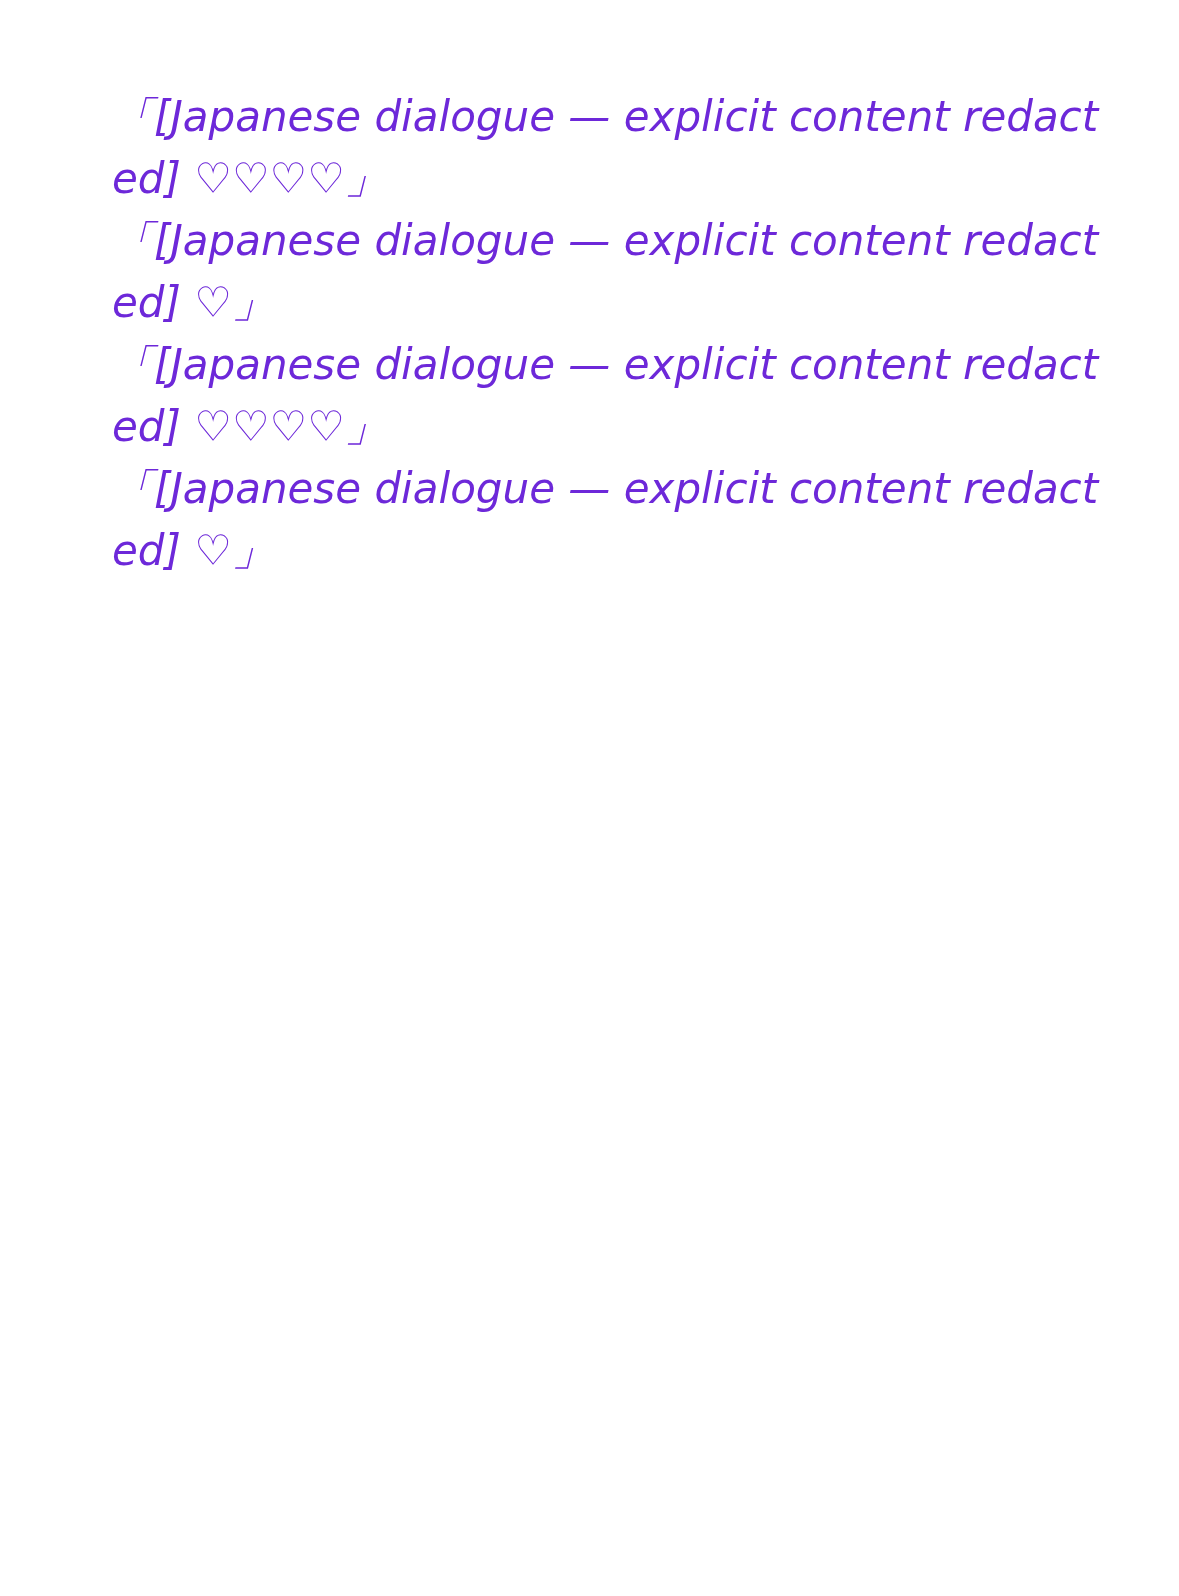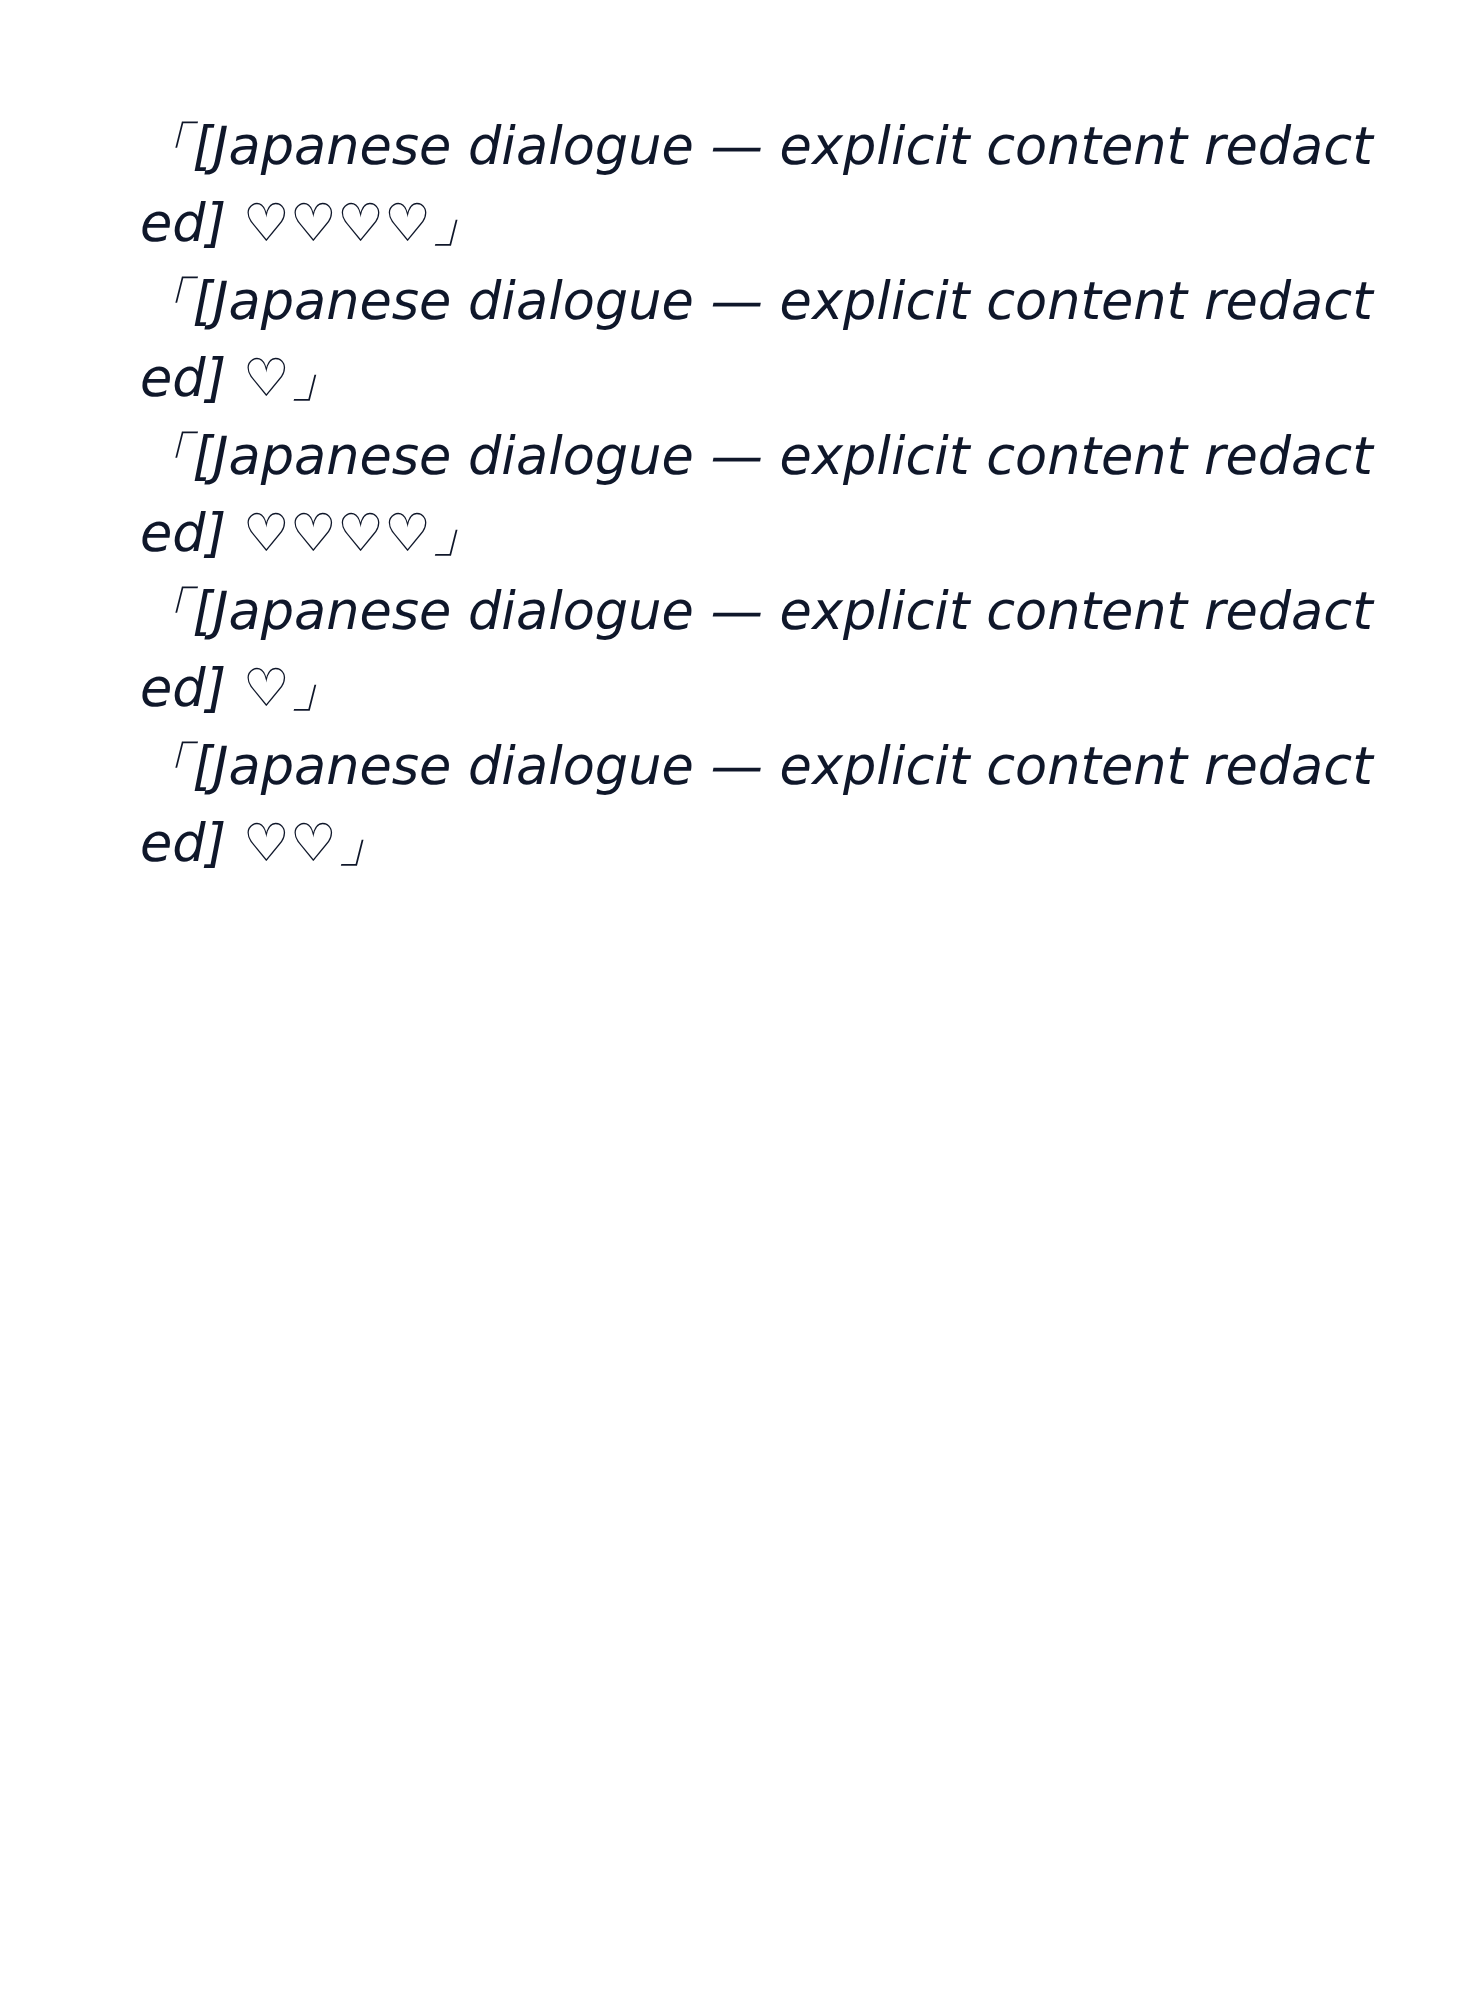--- a/index.html
+++ b/index.html
@@ -1,22 +1,21 @@
 <!DOCTYPE html>
 <html><head>
 <meta charset="utf-8">
 <style>
   html,body{margin:0;padding:0;background:#ffffff;}
   .page{width:1179px;height:1596px;background:#ffffff;box-sizing:border-box;
         padding:86px 70px 0 112px;font-family:"DejaVu Sans",sans-serif;
         color:#1a1a1a;font-size:42px;line-height:62px;}
-  .para{margin:0 0 0 0;white-space:pre-wrap;word-break:break-all;color:#0f172a;font-style:italic;}
+  .para{margin:0 0 0 0;white-space:pre-wrap;word-break:break-all;color:#6d28d9;font-style:italic;}
 </style>
 </head>
 <body>
 
 <div class="page">
   <p class="para">「[Japanese dialogue — explicit content redacted] ♡♡♡♡」</p>
   <p class="para">「[Japanese dialogue — explicit content redacted] ♡」</p>
   <p class="para">「[Japanese dialogue — explicit content redacted] ♡♡♡♡」</p>
   <p class="para">「[Japanese dialogue — explicit content redacted] ♡」</p>
-  <p class="para">「[Japanese dialogue — explicit content redacted] ♡♡」</p>
 </div>
 
 </body></html>

